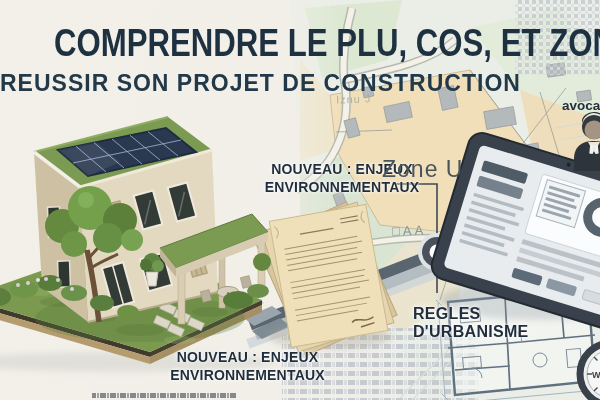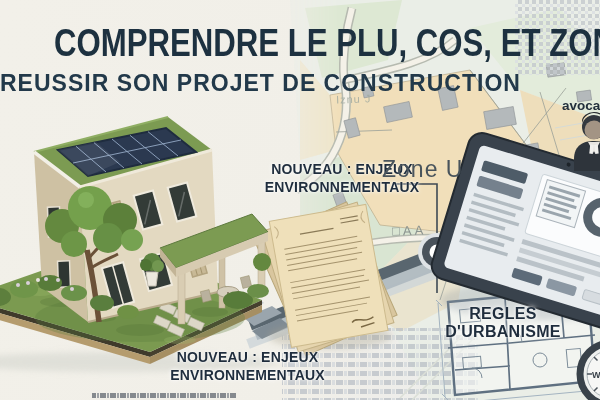--- a/index.html
+++ b/index.html
@@ -10,21 +10,21 @@
   .txt{position:absolute;color:#1d3140;}
   .title{left:0;top:22px;width:600px;text-align:center;white-space:nowrap;
          font-weight:800;font-size:38px;letter-spacing:0px;color:#1d3140;
          transform:scaleX(.82);transform-origin:300px 50%;}
   .subtitle{left:0;top:70px;width:496px;text-align:center;white-space:nowrap;
          font-weight:600;font-size:23px;letter-spacing:1px;color:#22394a;}
   .callout{font-weight:700;font-size:14px;line-height:1.28;text-align:center;
          color:#1f2d3d;letter-spacing:.2px;text-shadow:0 0 5px rgba(255,255,255,.95),0 0 2px rgba(255,255,255,.9);}
   .callout-top{left:252px;top:161px;width:180px;}
   .callout-bottom{left:150px;top:349px;width:195px;}
-  .rules{left:413px;top:305px;width:180px;text-align:center;font-weight:800;font-size:16px;
+  .rules{left:413px;top:305px;width:180px;text-align:left;font-weight:800;font-size:16px;
          letter-spacing:.3px;color:#1f2d3d;text-shadow:0 0 6px rgba(255,255,255,.95),0 0 3px rgba(255,255,255,.9);}
   .zoneu{left:382px;top:156px;font-weight:400;font-size:23px;letter-spacing:1px;color:#49545c;}
   .parcel{left:392px;top:223px;font-size:13px;letter-spacing:3px;color:#8b938f;transform:rotate(-2deg);}
   .faintlbl{left:336px;top:93px;font-size:11px;letter-spacing:1px;color:#a2aba0;opacity:.85;transform:rotate(-2deg);}
   .lawyerlbl{left:562px;top:98px;font-weight:700;font-size:13.5px;color:#22303c;white-space:nowrap;}
 </style>
 </head>
 <body>
 
 <div class="scene">

